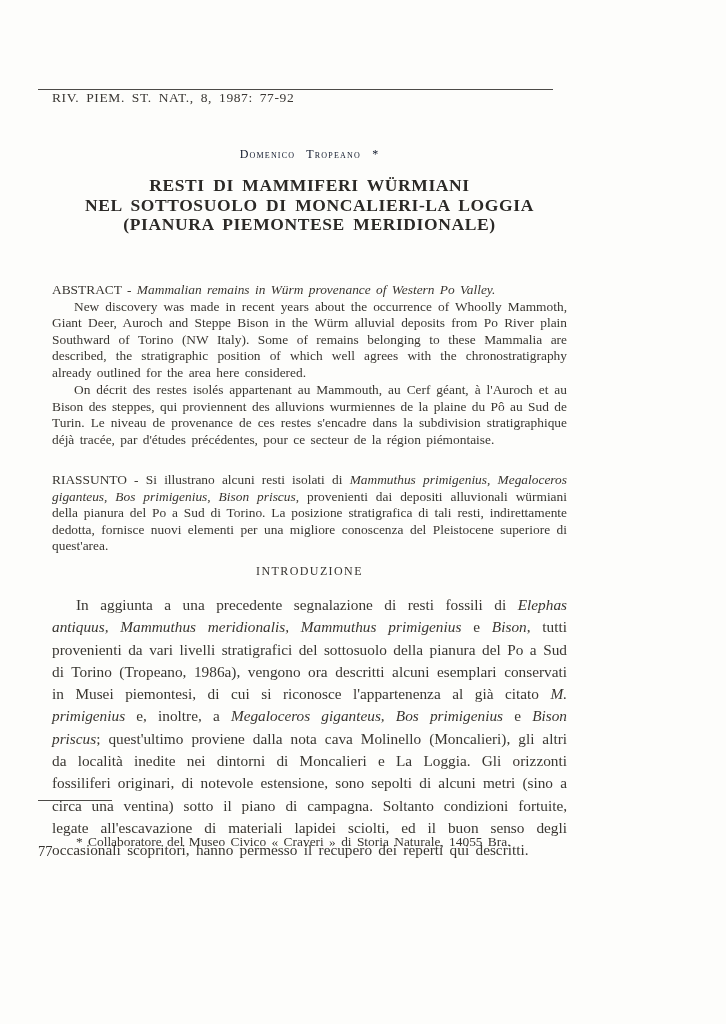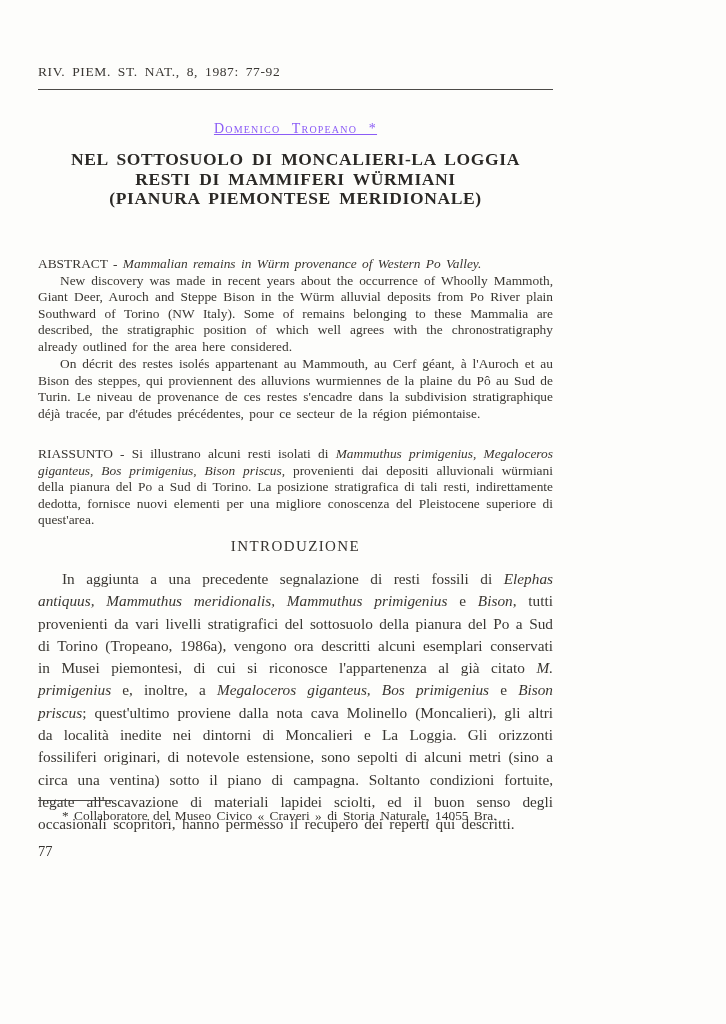--- a/index.html
+++ b/index.html
@@ -5,44 +5,43 @@
   html, body { margin: 0; padding: 0; background: #e8e8e6; }
   #page {
     position: relative;
     width: 726px; height: 1024px;
     margin: 0 auto;
     background: #fdfdfb;
     color: #35322e;
     font-family: "Liberation Serif", "DejaVu Serif", serif;
     overflow: hidden;
   }
-  .col { position: absolute; left: 38px; width: 515px; }
+  .col { position: absolute; left: 52px; width: 515px; margin-top: 26px; }
 
   .journal-header {
     top: 64px;
     font-size: 13.5px;
     letter-spacing: 0.6px;
     word-spacing: 3px;
     color: #3a3733;
   }
   .header-rule {
     position: absolute;
     top: 89px; left: 38px; width: 515px;
     border-top: 1.4px solid #4c4a47;
     height: 0;
   }
   .author-line {
     top: 121px;
     text-align: center;
     font-variant: small-caps;
-    font-size: 14px;
+    font-size: 12px;
     letter-spacing: 1.2px;
     word-spacing: 7px;
-    color: #8b5cf6;
-    text-decoration: underline;
+    color: #0f172a;
   }
   .paper-title {
     top: 150px;
     text-align: center;
     font-weight: bold;
     font-size: 17.5px;
     line-height: 19.5px;
     letter-spacing: 0.6px;
     word-spacing: 3.5px;
     color: #2b2926;
@@ -54,21 +53,21 @@
     word-spacing: 2px;
     color: #393631;
   }
   .small-section .body-par { text-indent: 22px; margin: 0; }
   .small-section .head-line { margin: 0; }
   .it { font-style: italic; }
 
   .intro-heading {
     top: 538px;
     text-align: center;
-    font-size: 15px;
+    font-size: 12px;
     letter-spacing: 1.4px;
     word-spacing: 2px;
     color: #35322e;
   }
   .intro-para {
     top: 568px;
     font-size: 15.3px;
     line-height: 22.3px;
     text-align: justify;
     word-spacing: 2.5px;
@@ -102,22 +101,22 @@
 
 <div id="page">
 
   <div class="col journal-header">RIV. PIEM. ST. NAT., 8, 1987: 77-92</div>
 
   <div class="header-rule"></div>
 
   <div class="col author-line">Domenico Tropeano *</div>
 
   <div class="col paper-title">
+    <div>RESTI DI MAMMIFERI WÜRMIANI</div>
     <div>NEL SOTTOSUOLO DI MONCALIERI-LA LOGGIA</div>
-    <div>RESTI DI MAMMIFERI WÜRMIANI</div>
     <div>(PIANURA PIEMONTESE MERIDIONALE)</div>
   </div>
 
   <div class="col small-section" style="top:256px;">
     <p class="head-line"><span>ABSTRACT - </span><span class="it">Mammalian remains in Würm provenance of Western Po Valley.</span></p>
     <p class="body-par">New discovery was made in recent years about the occurrence of Whoolly Mammoth, Giant Deer, Auroch and Steppe Bison in the Würm alluvial deposits from Po River plain Southward of Torino (NW Italy). Some of remains belonging to these Mammalia are described, the stratigraphic position of which well agrees with the chronostratigraphy already outlined for the area here considered.</p>
   </div>
 
   <div class="col small-section" style="top:356px;">
     <p class="body-par">On décrit des restes isolés appartenant au Mammouth, au Cerf géant, à l'Auroch et au Bison des steppes, qui proviennent des alluvions wurmiennes de la plaine du Pô au Sud de Turin. Le niveau de provenance de ces restes s'encadre dans la subdivision stratigraphique déjà tracée, par d'études précédentes, pour ce secteur de la région piémontaise.</p>

